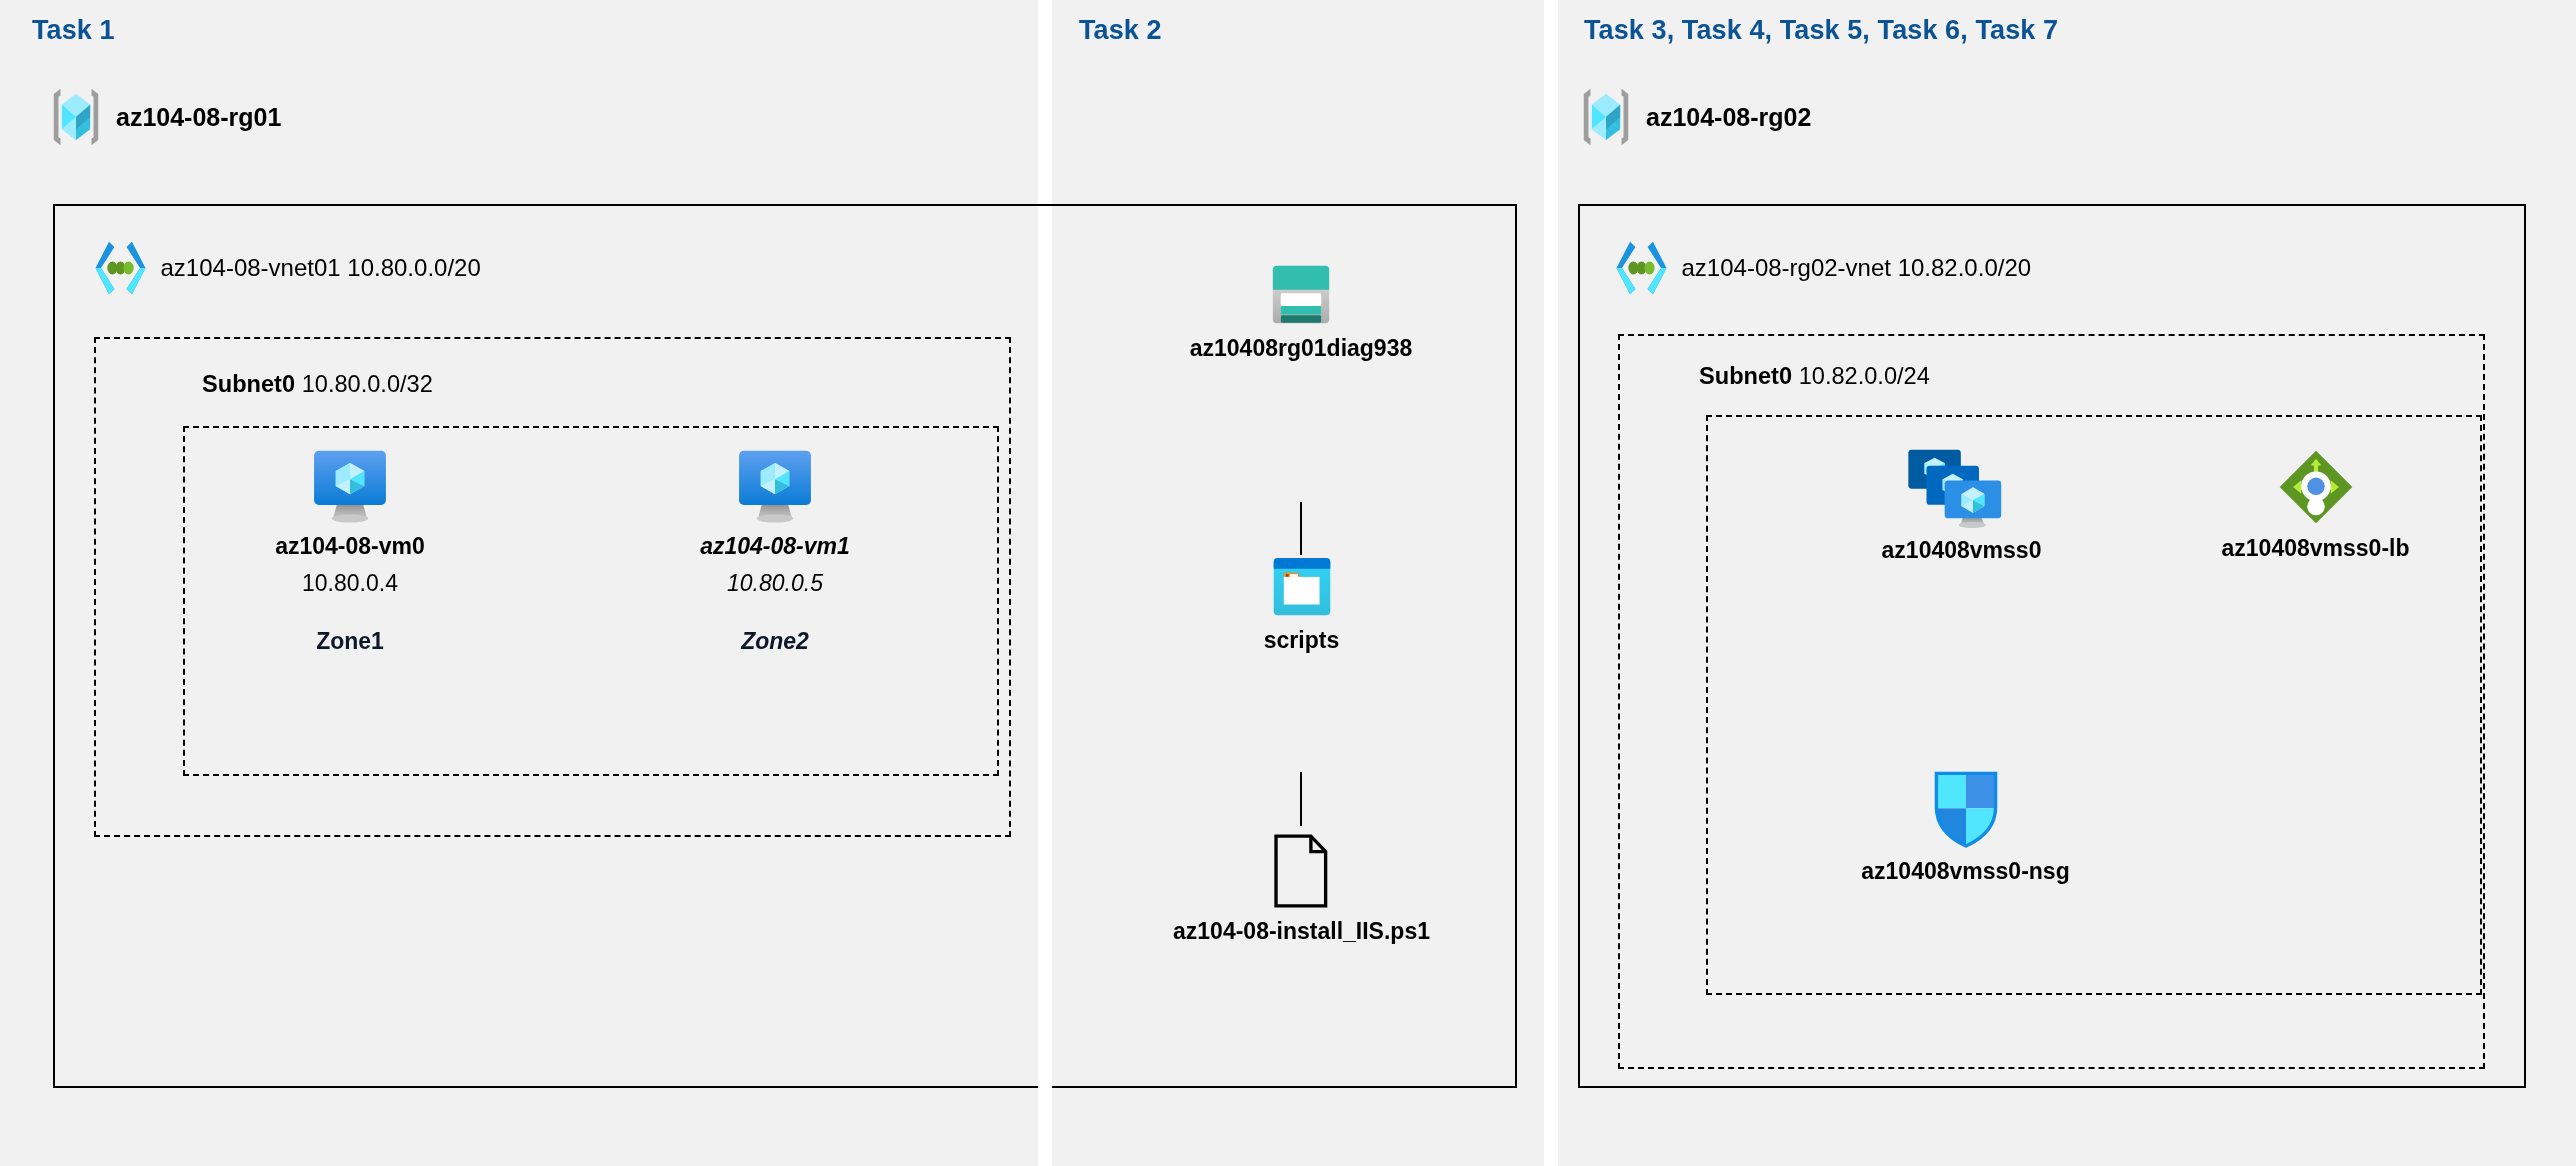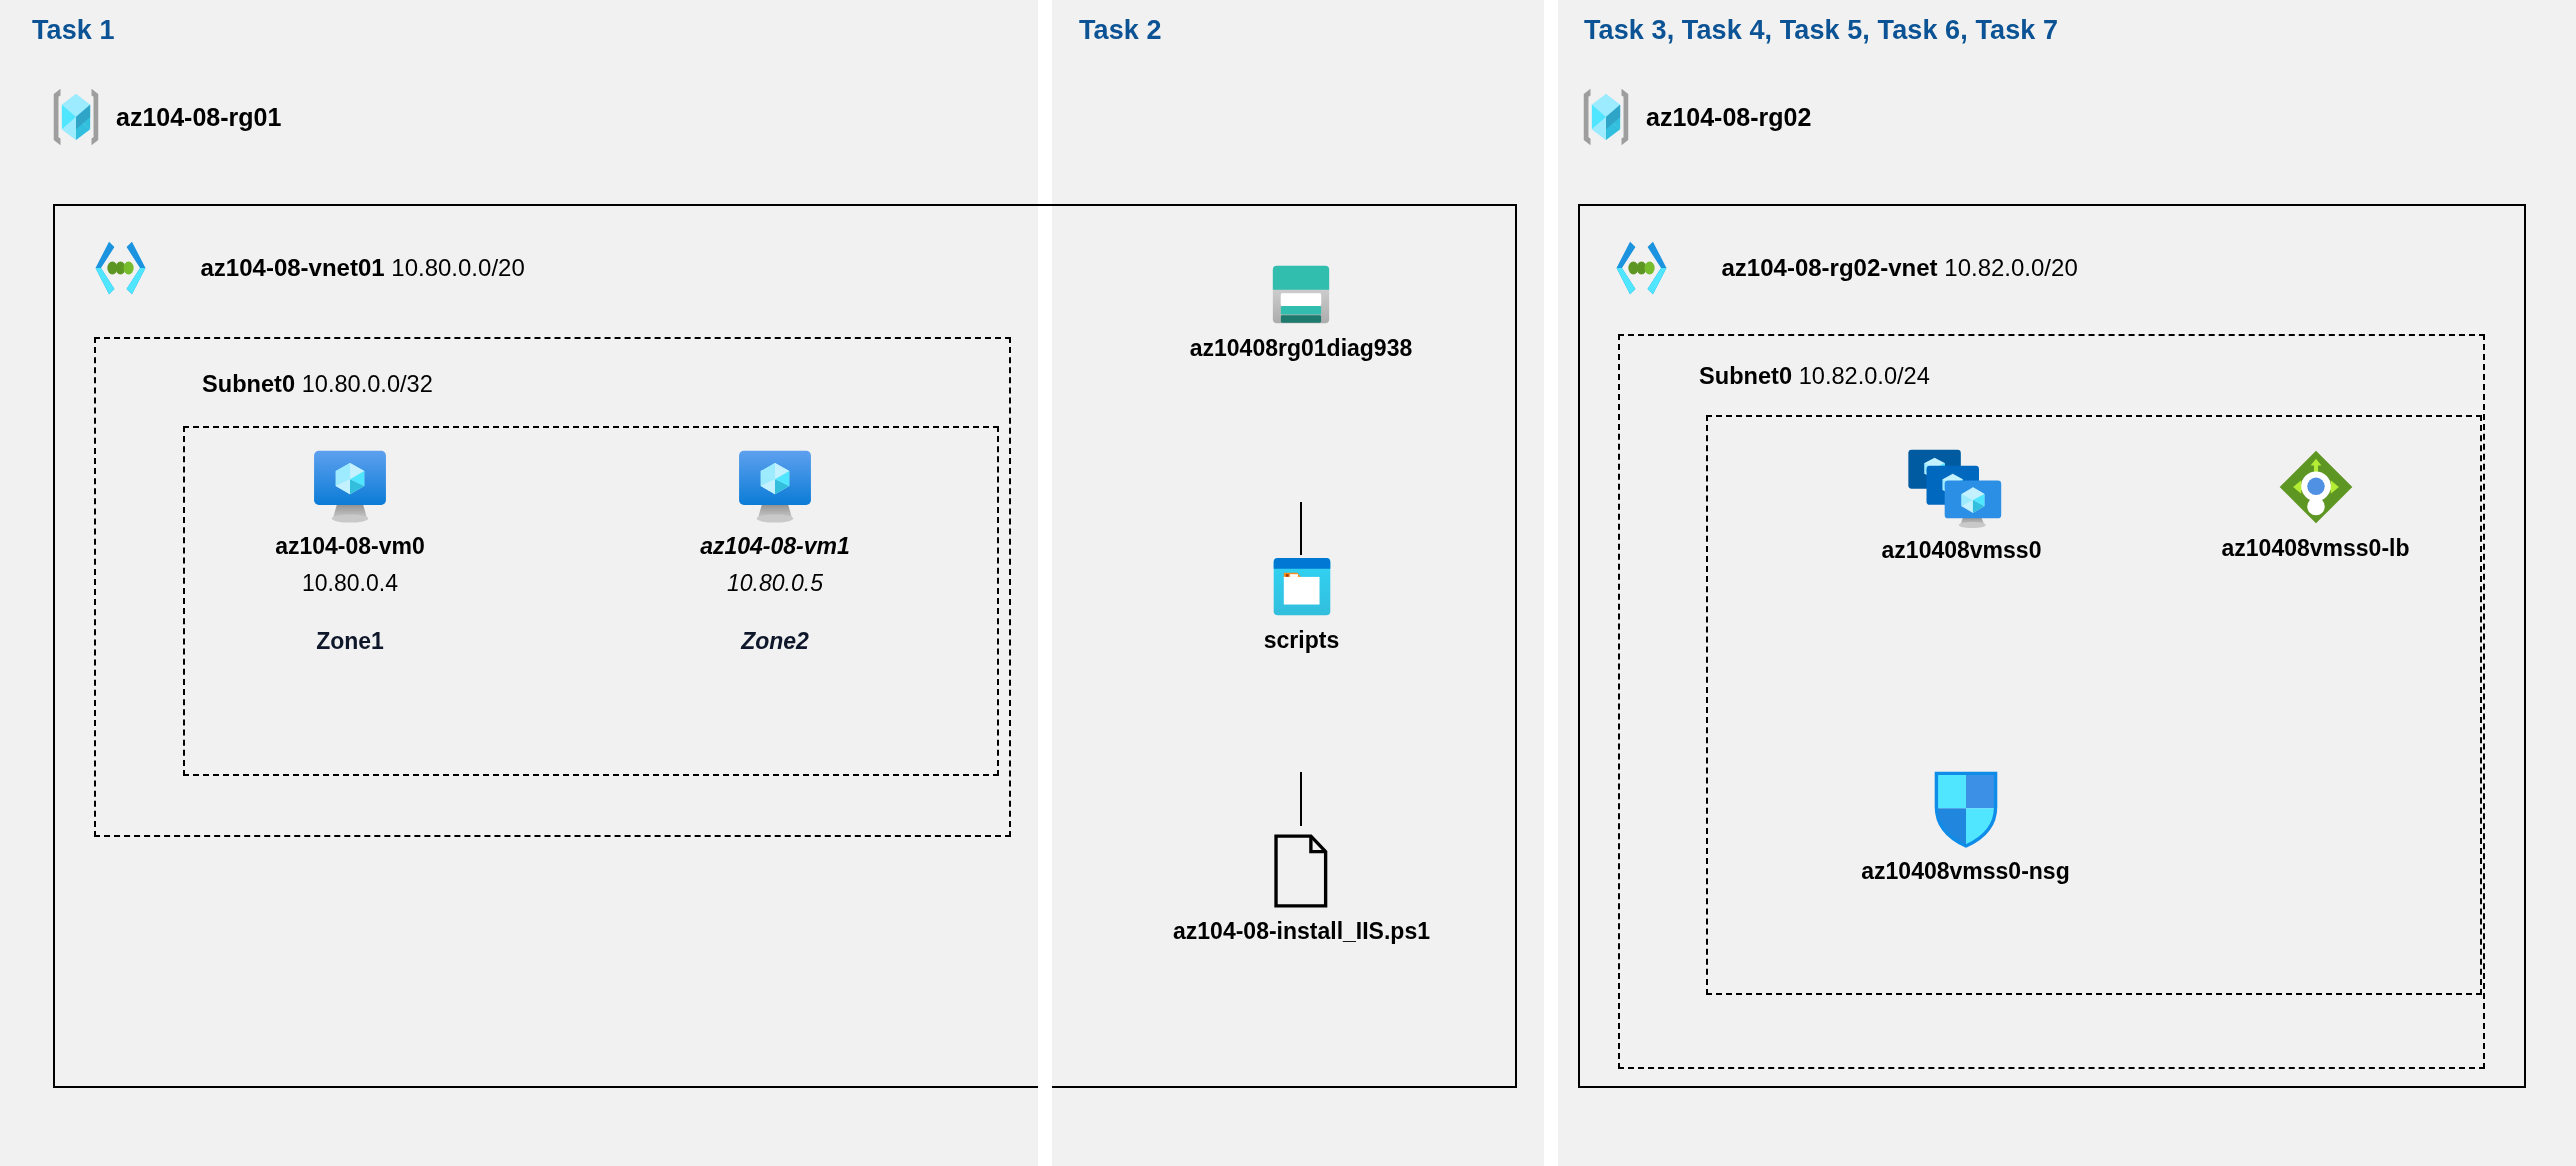--- a/index.html
+++ b/index.html
@@ -44,21 +44,21 @@
   
   .gutter{position:absolute;background:#ffffff;}
   #gutter-a{left:1038px;top:0;width:13.5px;height:204px;}
   #gutter-a2{left:1038px;top:1086px;width:13.5px;height:80px;}
   #gutter-b{left:1544px;top:0;width:13.5px;height:1166px;}
 
   .vnet-row{position:absolute;display:flex;align-items:center;gap:13.5px;}
   #vnet-row-1{left:94px;top:239px;}
   #vnet-row-2{left:1615px;top:239px;}
   .res-label{font-size:24px;white-space:nowrap;color:#000;}
-  .res-label b{font-weight:bold;margin-left:40px;}
+  .res-label b{font-weight:normal;}
   .res-label .cidr{font-weight:normal;}
 
   
   .subnet-box{position:absolute;border:2.7px dashed #000;}
   #subnet-box-1{left:94px;top:337px;width:913px;height:496px;}
   #subnet-box-2{left:1618px;top:334px;width:863px;height:731px;}
 
   .subnet-label{position:absolute;font-size:23.6px;white-space:nowrap;color:#000;}
   .subnet-label b{font-weight:bold;}
   #subnet-label-1{left:202px;top:371px;}

